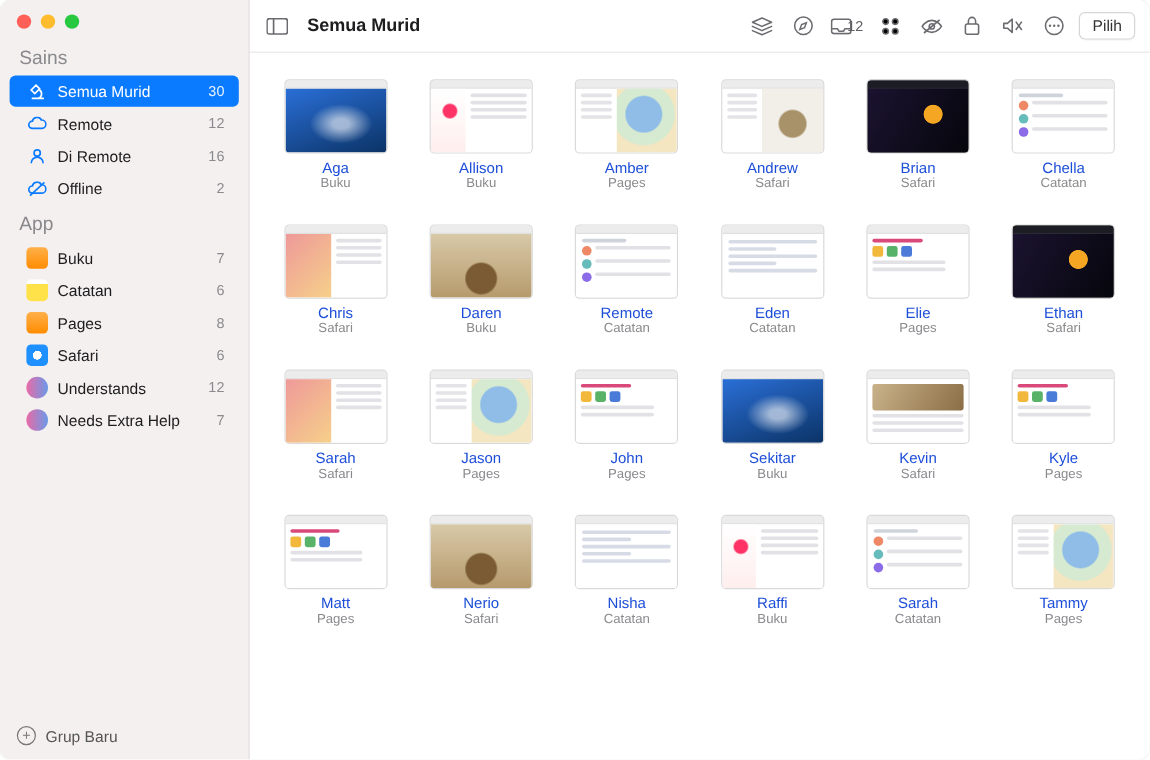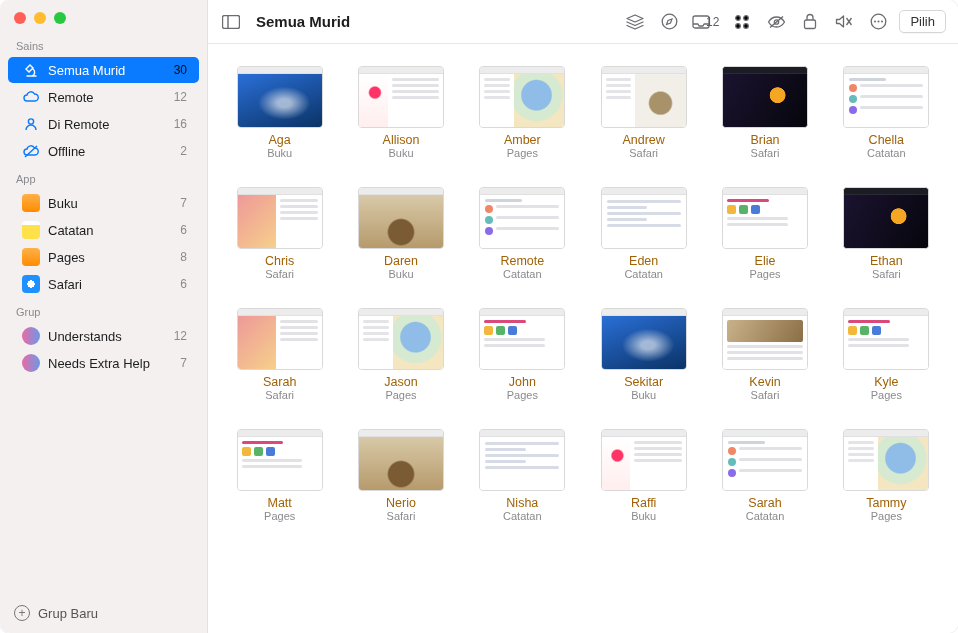--- a/index.html
+++ b/index.html
@@ -35,21 +35,21 @@
     gap: 8px;
     padding: 12px 14px 8px;
   }
   .traffic .dot {
     width: 12px; height: 12px; border-radius: 50%;
   }
   .dot.red { background: #ff5f57; }
   .dot.yellow { background: #febc2e; }
   .dot.green { background: #28c840; }
   .section-label {
-    font-size: 11px;
+    font-size: 16px;
     color: #8a8a8e;
     padding: 8px 16px 4px;
     font-weight: 500;
   }
   .sb-item {
     display: flex;
     align-items: center;
     padding: 4px 12px 4px 14px;
     margin: 1px 8px;
     border-radius: 5px;
@@ -63,21 +63,21 @@
     width: 18px; height: 18px;
     display: inline-flex; align-items:center; justify-content:center;
     margin-right: 8px;
     flex-shrink: 0;
   }
   .sb-item .sb-label { flex: 1; }
   .sb-item .sb-count {
     color: #8a8a8e;
     font-size: 12px;
   }
-  .sb-item.selected .sb-count { color: #000000; opacity: 0.9; }
+  .sb-item.selected .sb-count { color: #ffffff; opacity: 0.9; }
   .sidebar-footer {
     margin-top: auto;
     padding: 10px 14px 12px;
     border-top: 1px solid rgba(0,0,0,0);
     display: flex;
     align-items: center;
     gap: 8px;
     color: #555;
   }
   .plus-circle {
@@ -145,21 +145,21 @@
     border: 1px solid #d9d9d9;
     background: #fafafa;
     overflow:hidden;
     display:flex;flex-direction:column;
     position:relative;
   }
   .thumb .bar {
     height:7px;background:#ececec;border-bottom:1px solid #e0e0e0;
   }
   .thumb .body { flex:1; display:flex; }
-  .st-name { font-size:12.5px; margin-top:5px; color:#a16207; }
+  .st-name { font-size:12.5px; margin-top:5px; color:#1d4ed8; }
   .st-app  { font-size:11px; color:#8a8a8e; }
   
   .tv-dark { background:#0b0c12; }
   .tv-dark .bar{ background:#1b1c24;border-bottom-color:#2a2a34;}
   .tv-dark .body{ background: radial-gradient(circle at 65% 40%, #f5a623 0 12%, transparent 13%), linear-gradient(120deg,#1b1330,#06060c);}
   .tv-photo-blue .body{ background: linear-gradient(160deg,#2a6fd7,#0b3366);}
   .tv-photo-blue .body::after{content:"";flex:1;background:radial-gradient(ellipse at 55% 55%, rgba(255,255,255,.6) 0 10%, transparent 40%);}
   .tv-doc-lines .body{ flex-direction:column;gap:3px;padding:5px;background:#fff;}
   .tv-doc-lines .ln{height:3px;background:#d6dbe5;border-radius:2px;}
   .tv-doc-lines .ln.short{width:55%;}
@@ -272,21 +272,20 @@
           <span class="sb-label">Pages</span>
           <span class="sb-count">8</span>
         </div>
         <div class="sb-item">
           <span class="sb-icon">
             <span class="app-icon" style="background: radial-gradient(circle, rgb(255, 255, 255) 0px, rgb(255, 255, 255) 28%, rgb(30, 144, 255) 30%);"></span>
           </span>
           <span class="sb-label">Safari</span>
           <span class="sb-count">6</span>
         </div>
-        <div class="section-label">Grup</div>
         <div class="sb-item">
           <span class="sb-icon">
             <span class="grp-icon" style="background: linear-gradient(90deg, rgb(232, 106, 166), rgb(106, 154, 232));"></span>
           </span>
           <span class="sb-label">Understands</span>
           <span class="sb-count">12</span>
         </div>
         <div class="sb-item">
           <span class="sb-icon">
             <span class="grp-icon" style="background: linear-gradient(90deg, rgb(232, 106, 166), rgb(106, 154, 232));"></span>

